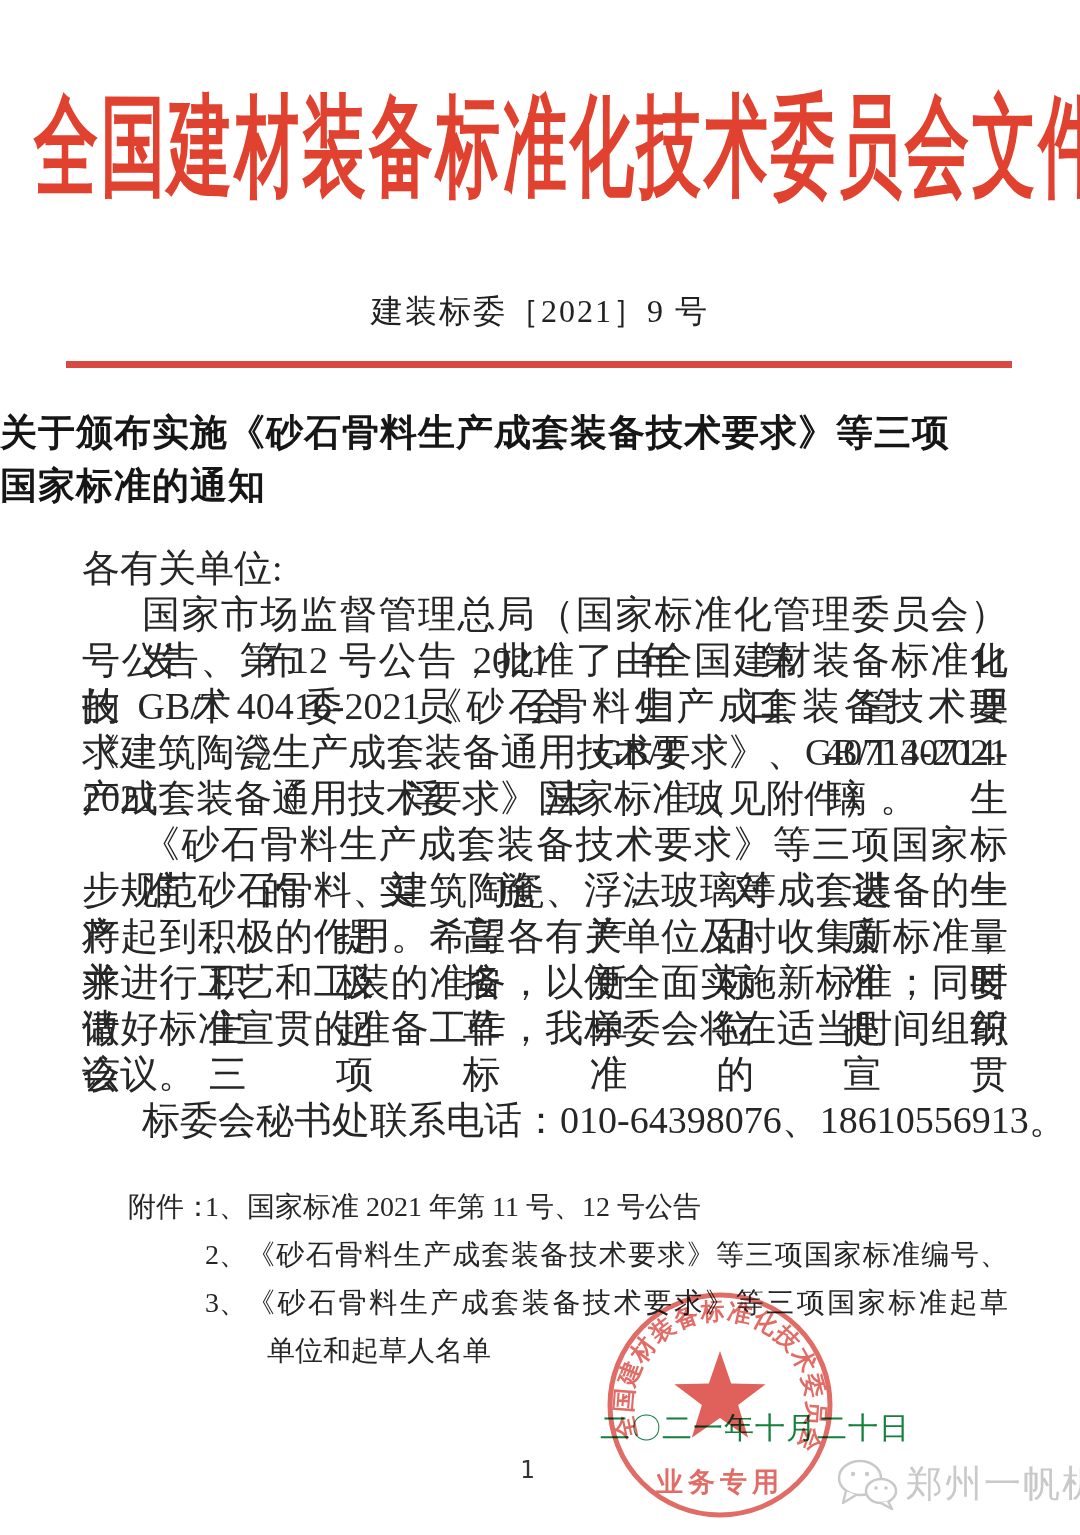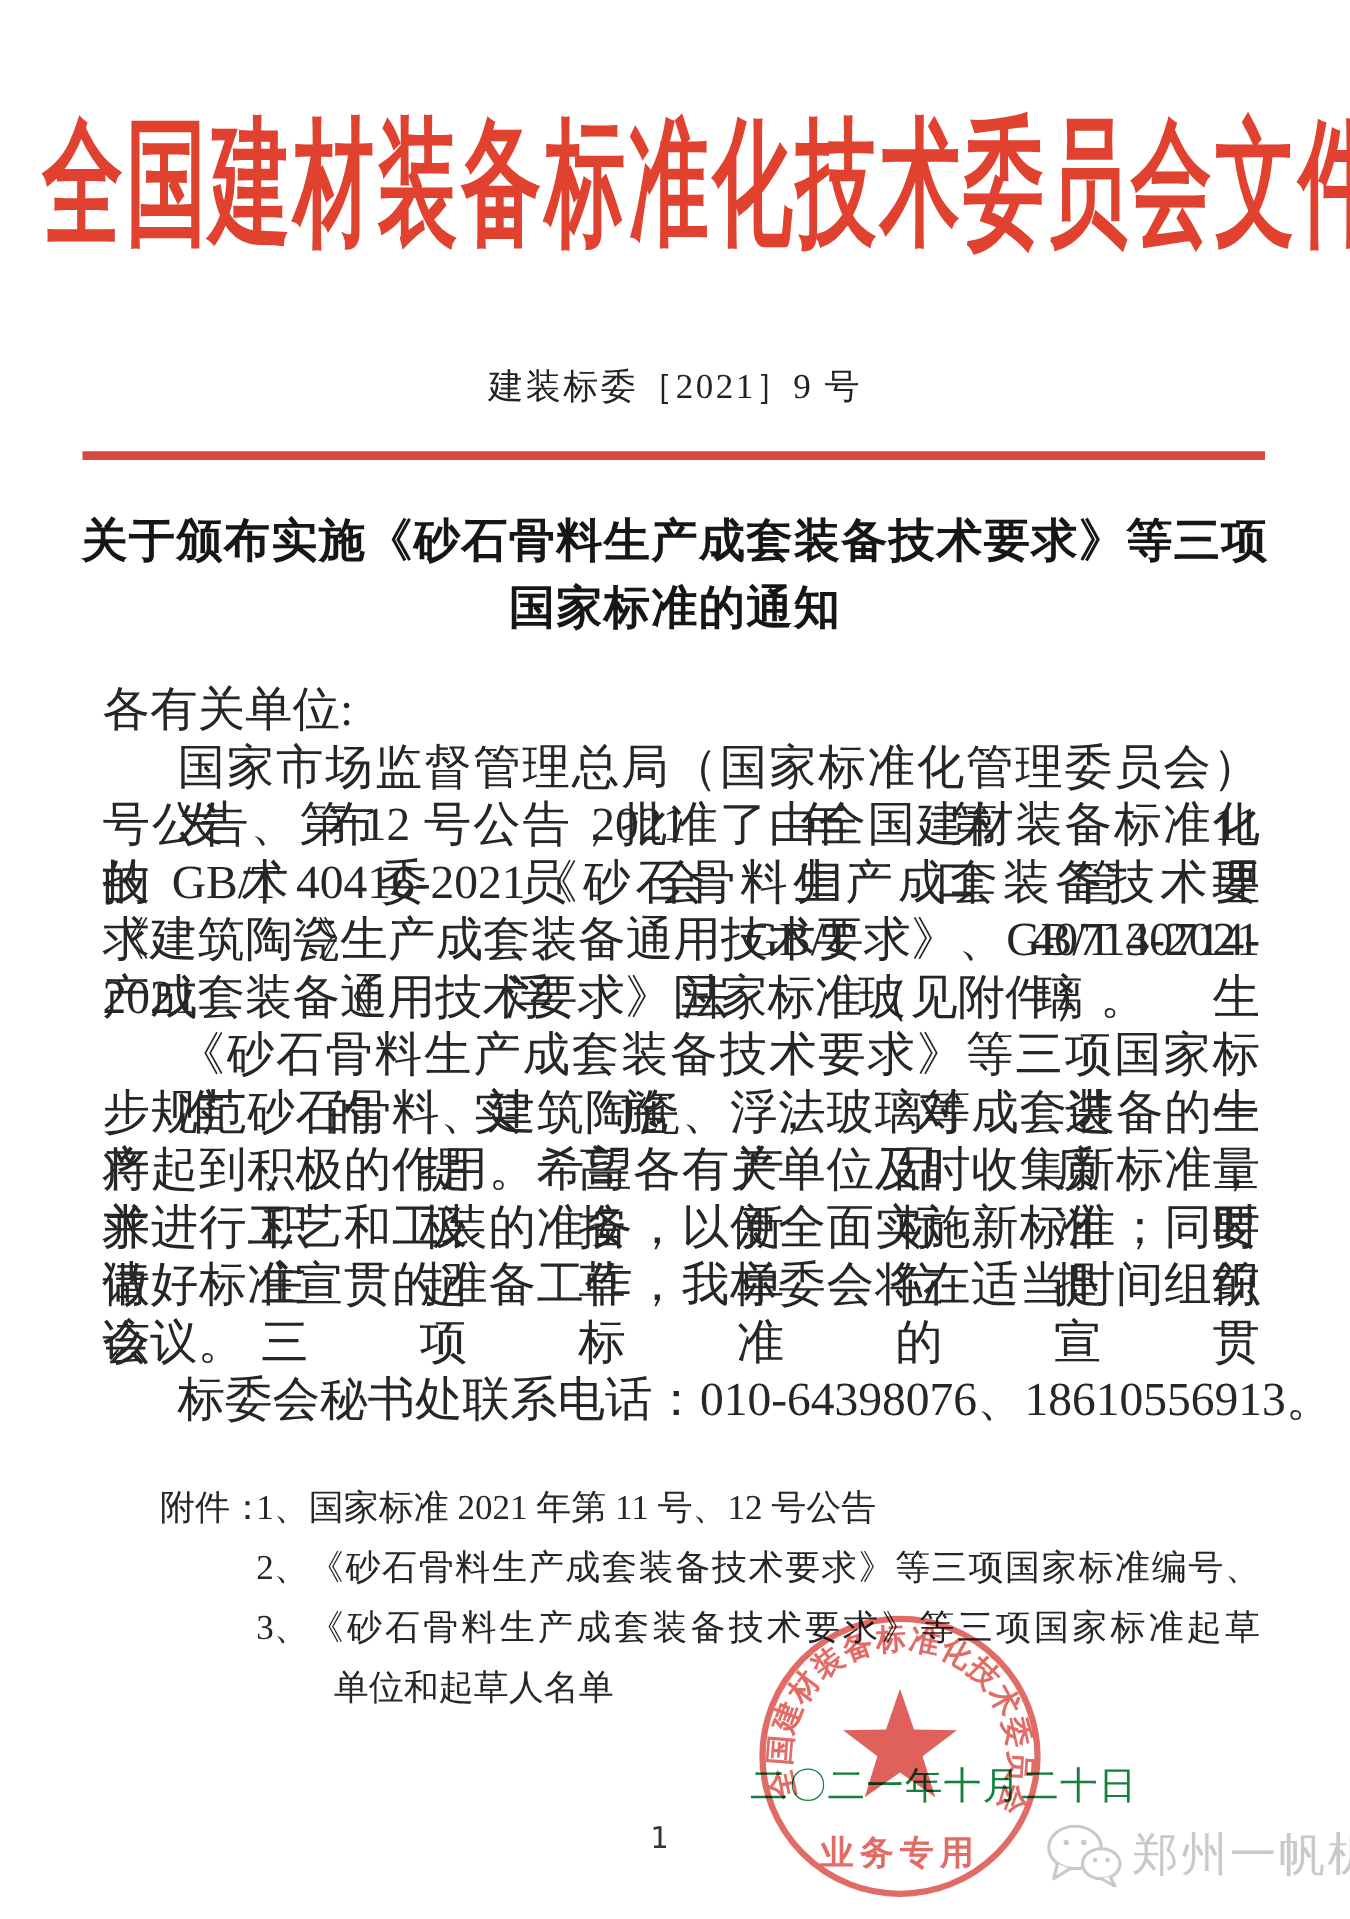--- a/index.html
+++ b/index.html
@@ -7,27 +7,27 @@
         font-family:"Liberation Serif","DejaVu Serif",serif;color:#262626;}
 
   
   .header-title{position:absolute;top:72px;left:34px;width:1012px;text-align:center;
     font-size:64px;font-weight:bold;color:#e0422f;letter-spacing:3px;white-space:nowrap;
     transform:scaleY(1.72);transform-origin:center top;
     font-family:"Liberation Serif","DejaVu Serif",serif;}
 
   
   .doc-number{position:absolute;top:290px;left:0;width:1080px;text-align:center;
-    font-size:28px;color:#222;letter-spacing:2px;}
+    font-size:32px;color:#222;letter-spacing:2px;}
 
   
   .red-rule{position:absolute;top:361px;left:66px;width:946px;height:7px;background:#d84a41;}
 
   
-  .doc-title{position:absolute;top:406px;left:0;width:1080px;text-align:center;
+  .doc-title{position:absolute;top:406px;left:0;width:1080px;text-align:left;
     font-size:37px;font-weight:bold;color:#161616;line-height:53px;
     font-family:"Liberation Sans","DejaVu Sans",sans-serif;letter-spacing:1px;}
 
   
   .body-block{position:absolute;top:545px;left:82px;width:926px;font-size:38px;color:#262626;}
   .bline{height:46px;line-height:46px;white-space:nowrap;}
   .bline.fill{white-space:normal;text-align:justify;text-align-last:justify;}
   .bline.indent{padding-left:60px;}
   .bline.indent.fill{padding-left:60px;width:866px;}
 

